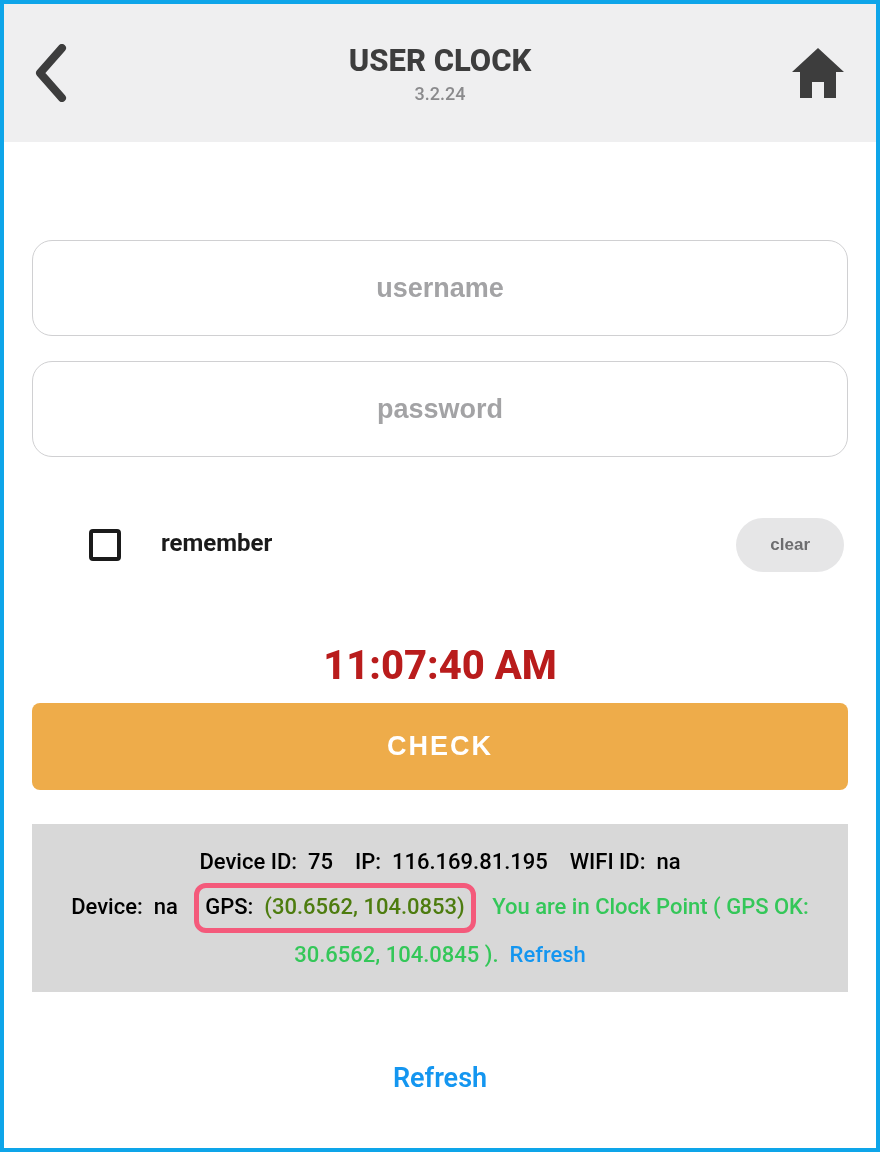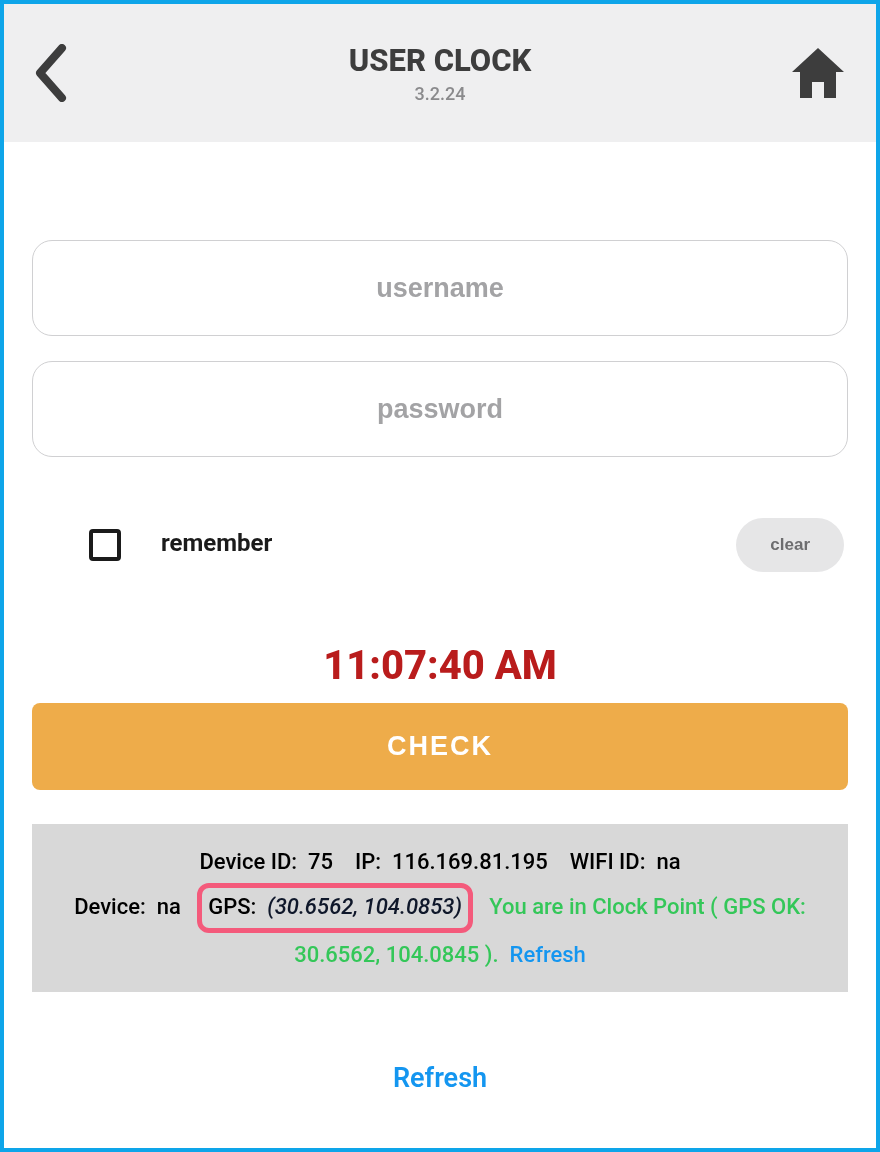--- a/index.html
+++ b/index.html
@@ -128,21 +128,21 @@
     .status-box {
       background: #d8d8d8;
       margin-top: 34px;
       padding: 16px 20px 16px 20px;
       font-size: 22px;
       line-height: 43px;
       text-align: center;
       font-weight: 500;
       color: #000;
     }
-    .status-box .blue { color: #0f172a; font-style: italic; }
+    .status-box .blue { color: #4d7c0f; }
     .status-box .green { color: #34c759; }
     .gps-highlight {
       border: 5px solid #f45a7b;
       border-radius: 12px;
       padding: 0px 6px 2px 6px;
       display: inline-block;
       line-height: 38px;
     }
     .refresh-link {
       color: #1496f0;

